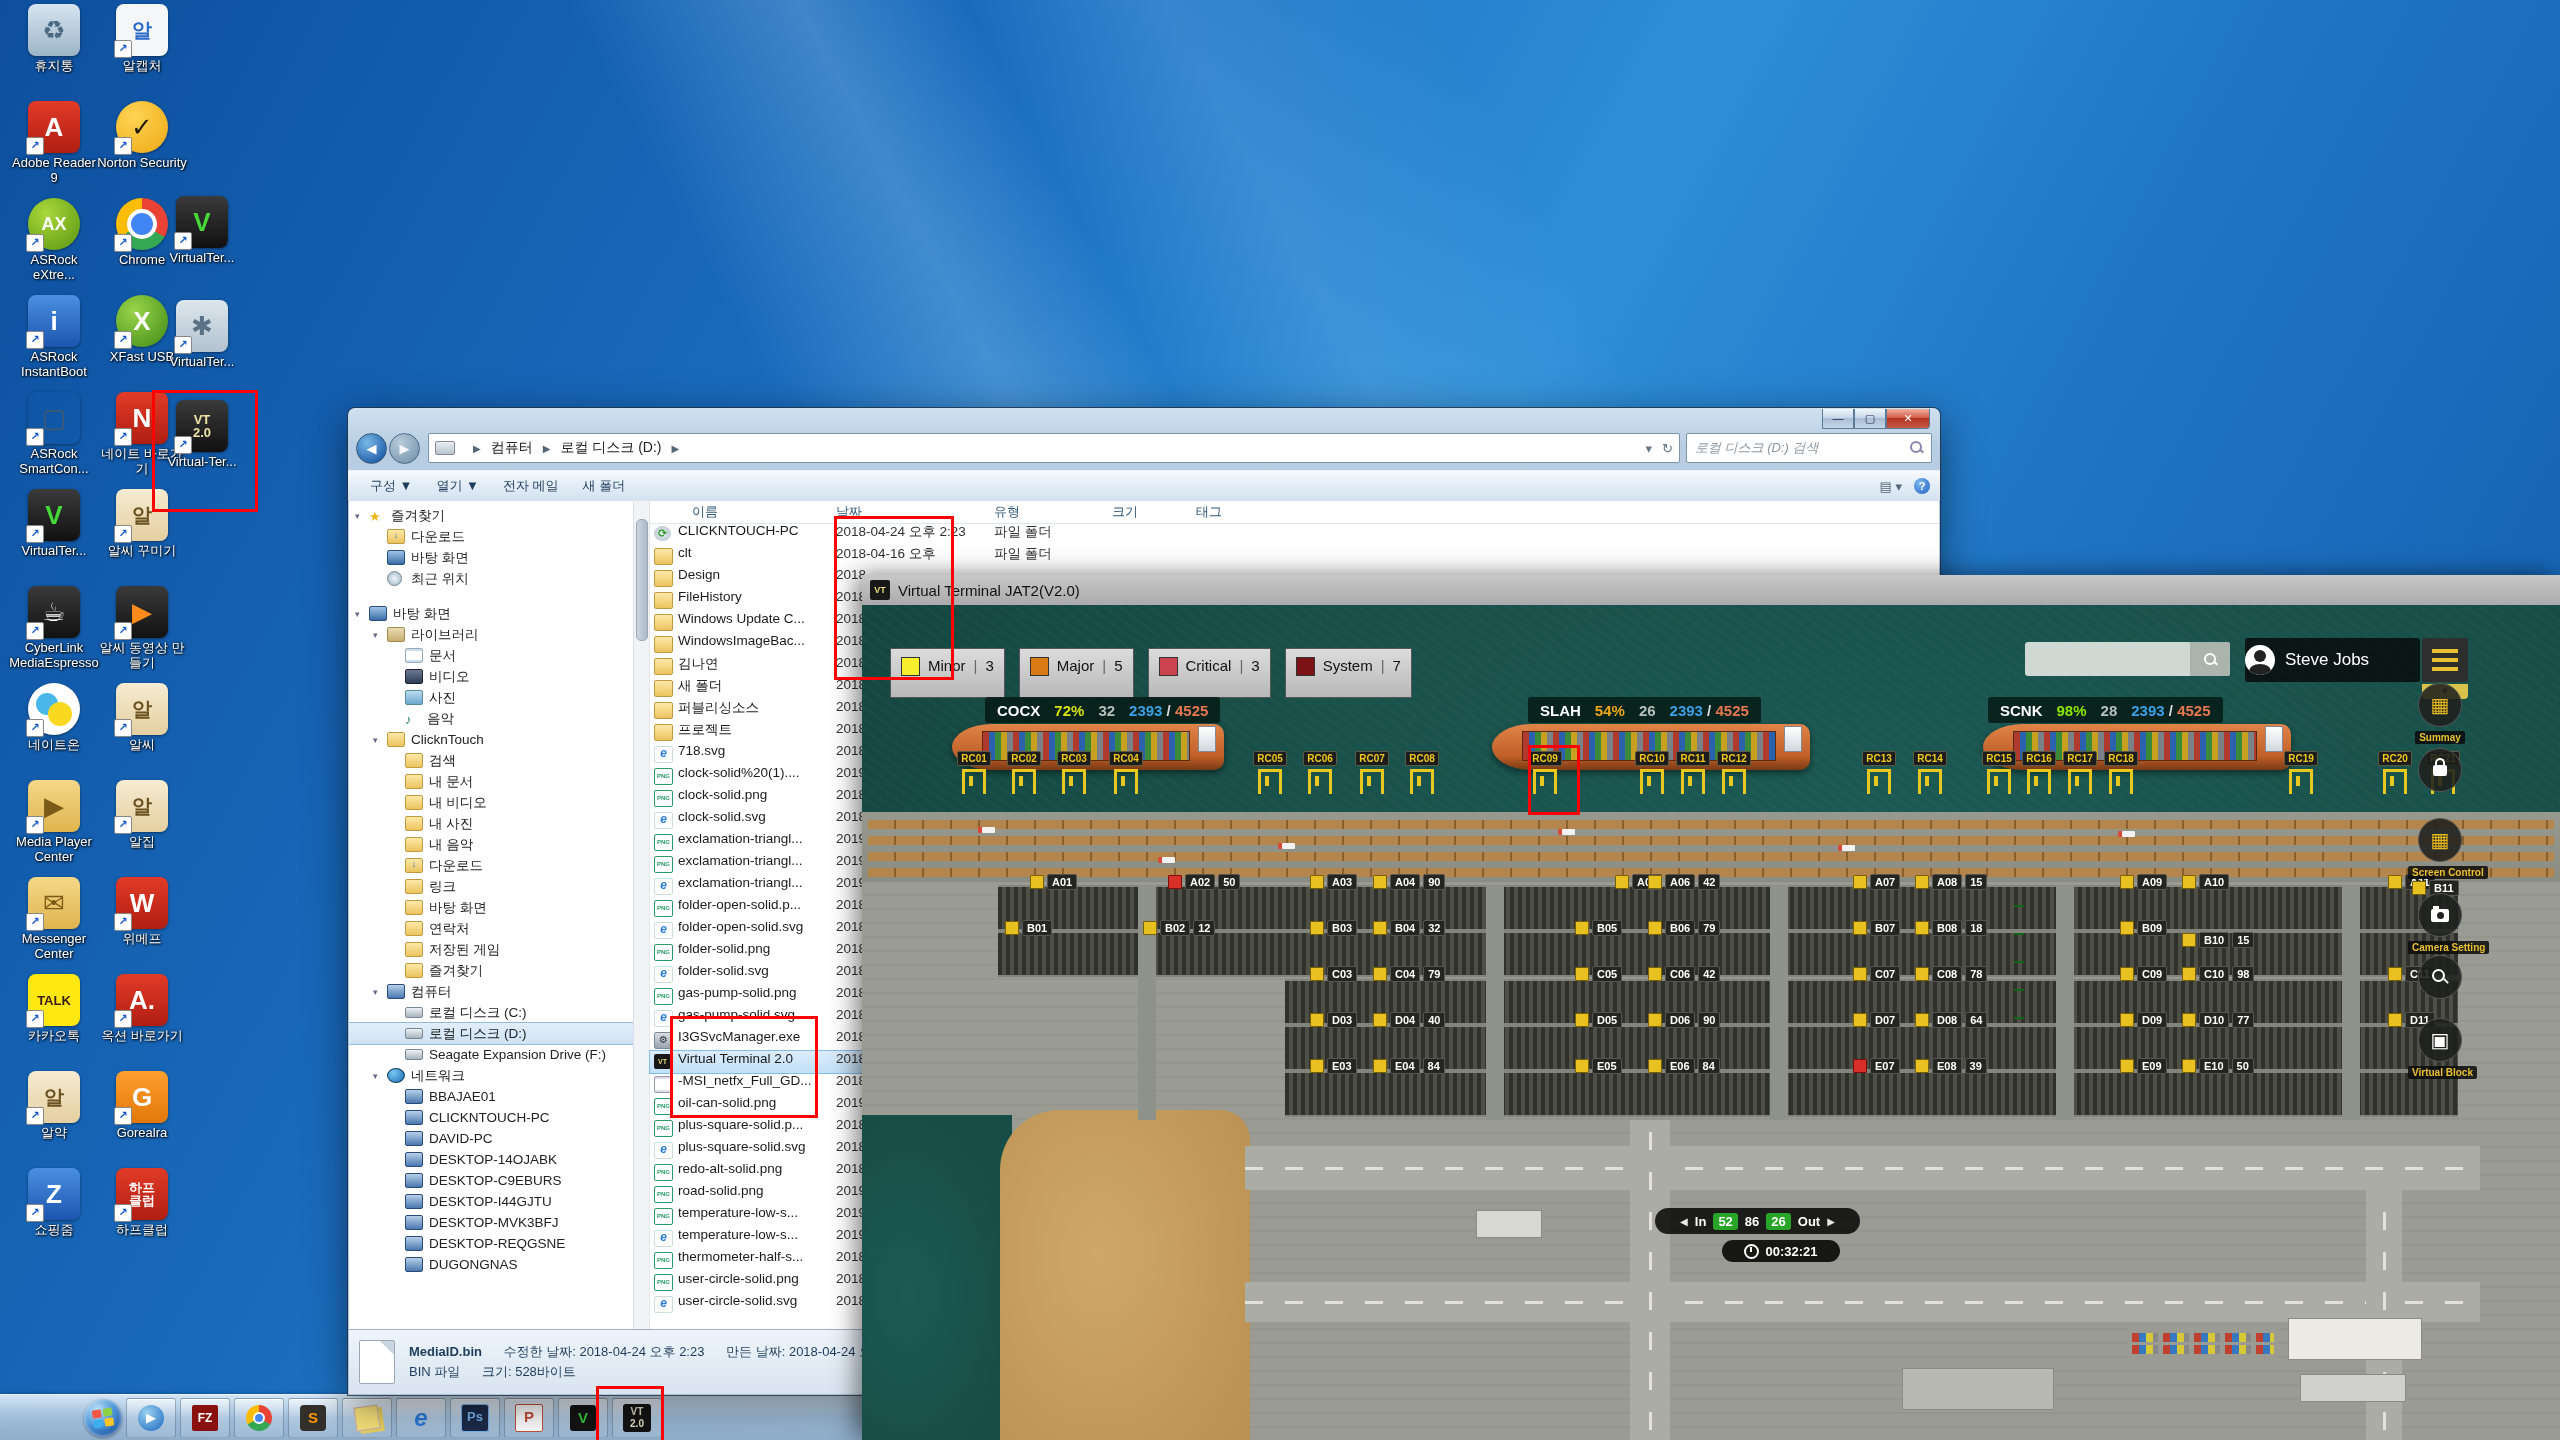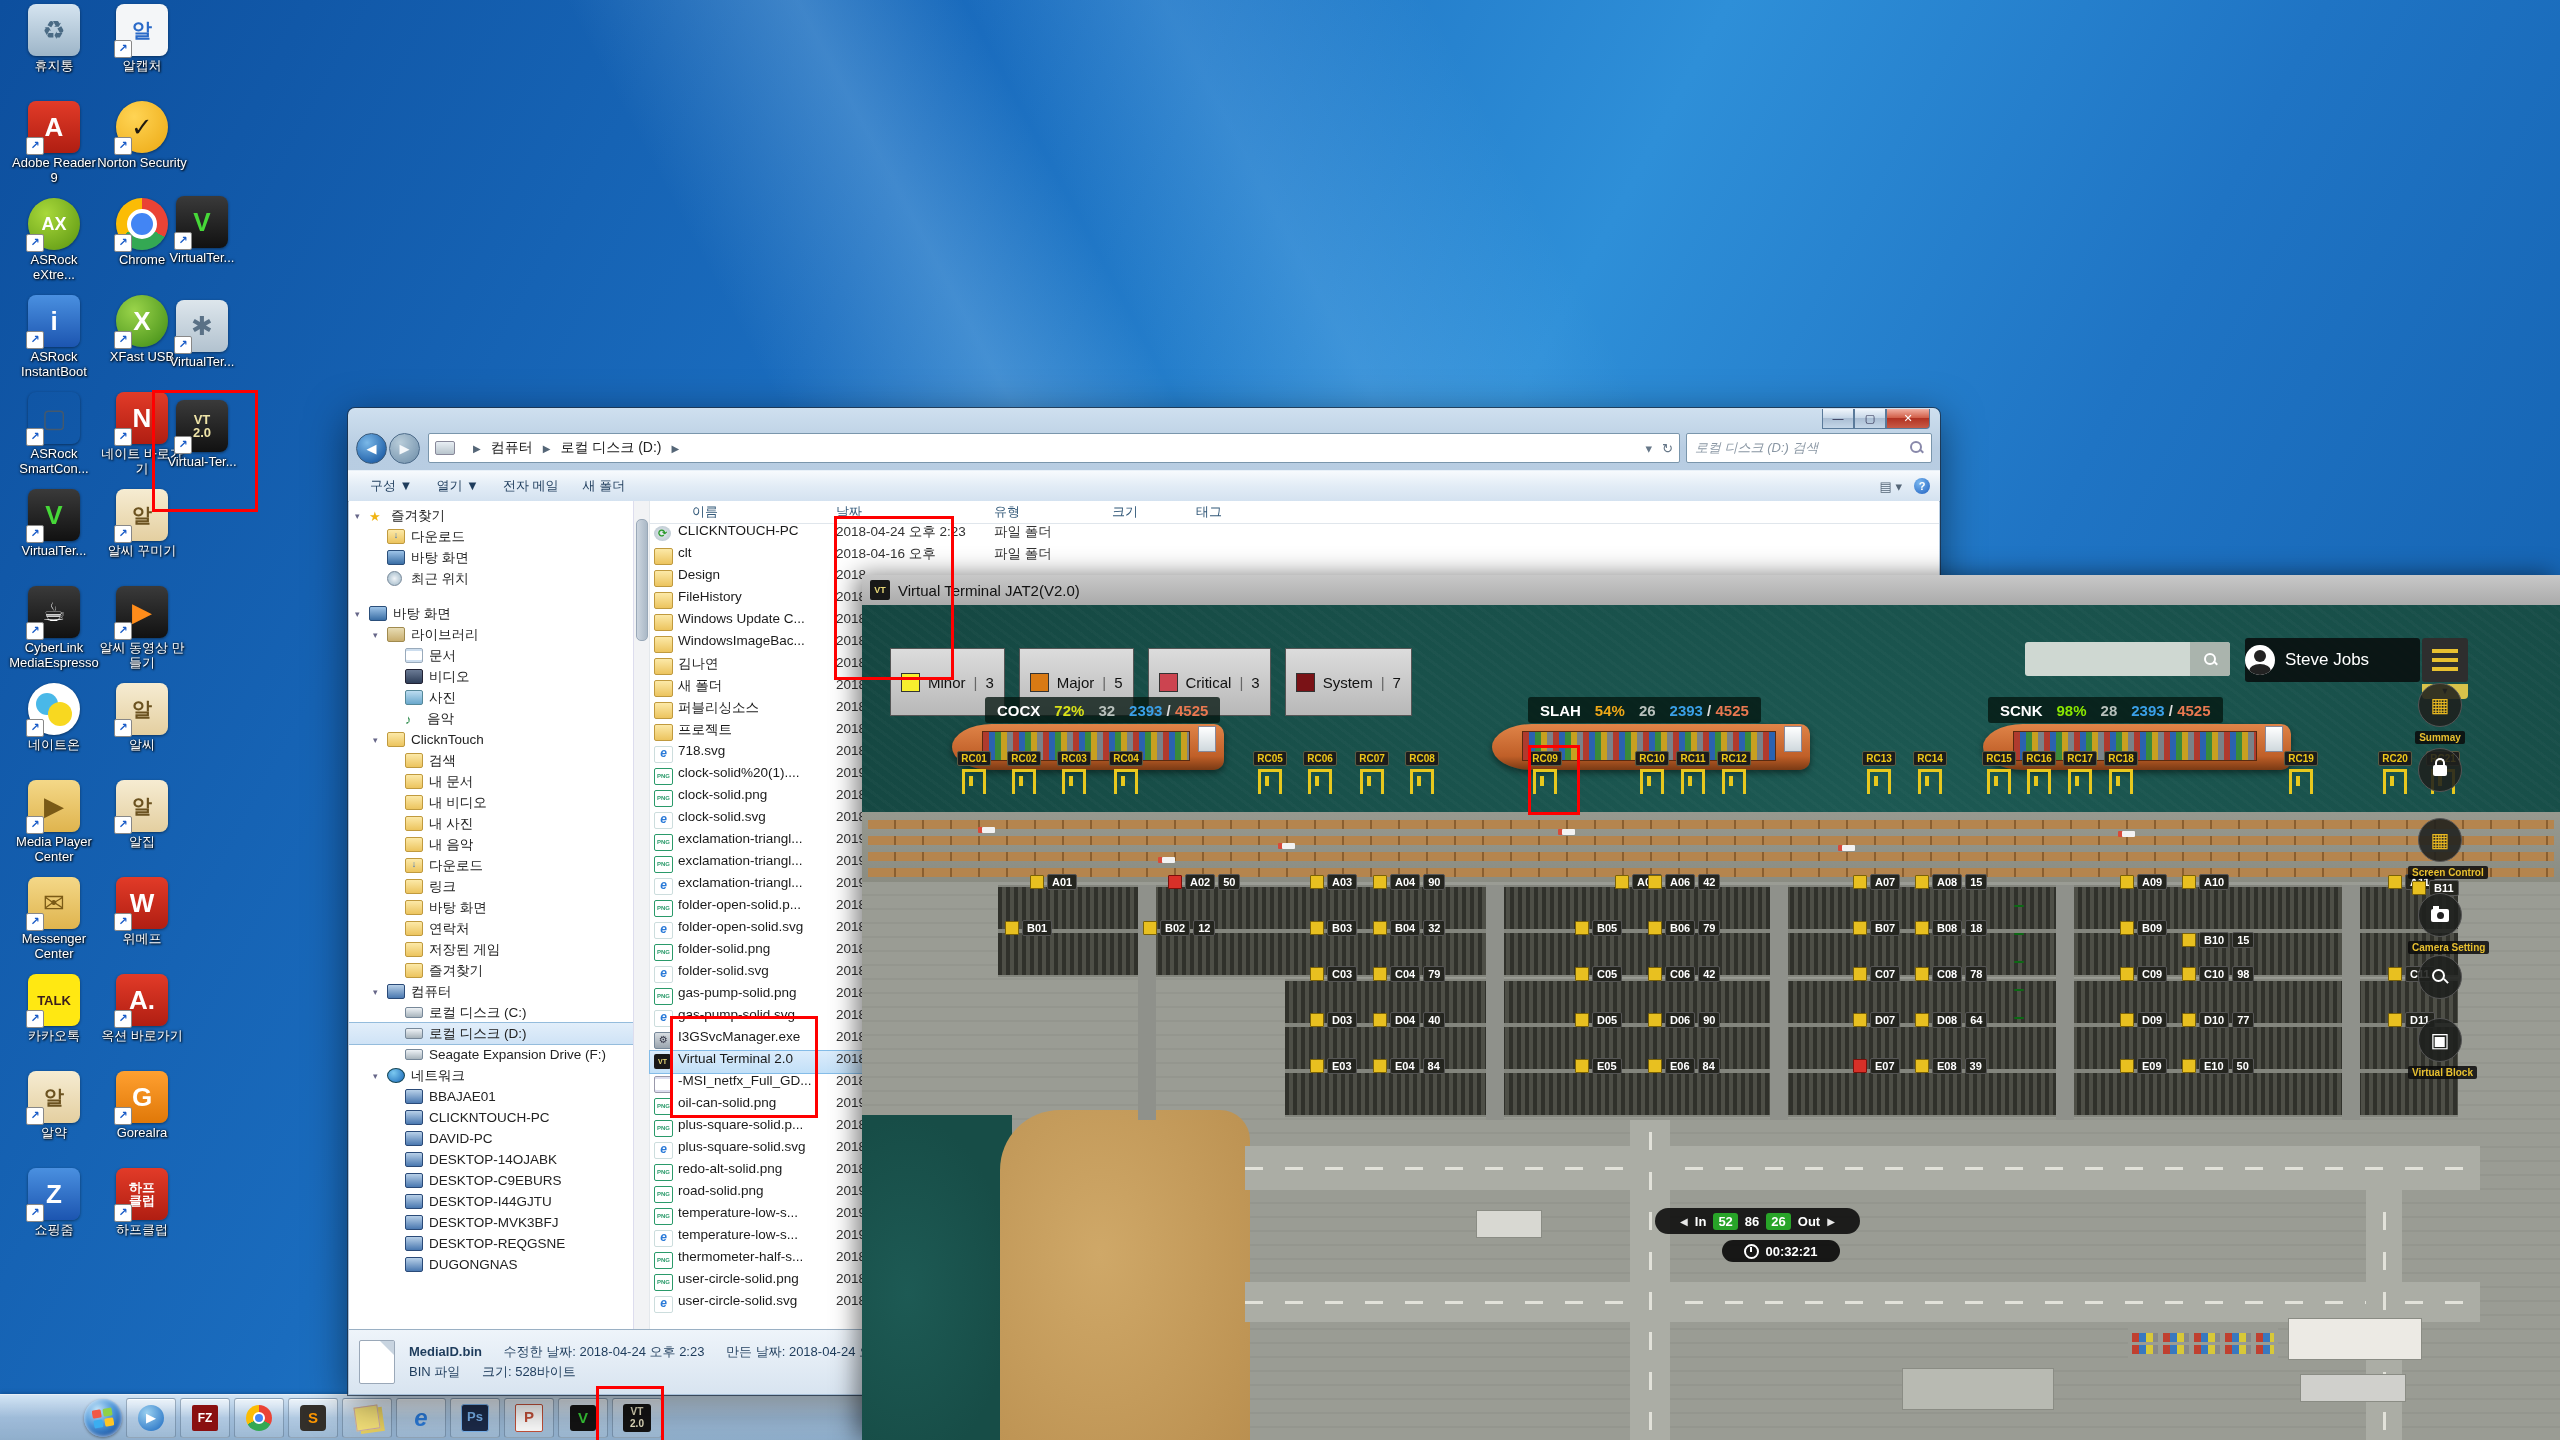--- a/index.html
+++ b/index.html
@@ -133,21 +133,21 @@
     font-size:15px;color:#111;border-bottom:1px solid #888;}
   .vt-ico{width:20px;height:20px;background:#181818;margin:0 8px 0 8px;border-radius:2px;color:#e8d878;font-size:9px;font-weight:bold;
     text-align:center;line-height:20px;}
   .vt-body{position:absolute;left:0;right:0;top:30px;bottom:0;overflow:hidden;
     background:
       repeating-linear-gradient(37deg,rgba(255,255,255,.02) 0 3px,transparent 3px 9px),
       radial-gradient(ellipse at 60% 30%,#1d5a54 0%,#174d47 55%,#123f3b 100%);}
   .vt-abs{position:absolute;}
   
   .alarm-row{position:absolute;left:28px;top:43px;display:flex;gap:14px;}
-  .alarm-btn{display:flex;align-items:center;height:32px;padding:17px 10px;background:linear-gradient(#dcdcdc,#b8b8b8);
+  .alarm-btn{display:flex;align-items:flex-start;height:32px;padding:8px 10px;background:linear-gradient(#dcdcdc,#b8b8b8);
     border:1px solid #555;font-size:15px;color:#111;gap:8px;cursor:pointer;}
   .chip{width:17px;height:17px;background:var(--c);border:1px solid #333;}
   .alarm-btn .cnt-sep{color:#666;}
   
   .vt-search{position:absolute;left:1163px;top:37px;width:205px;height:34px;background:#cfd8d2;border-radius:3px;display:flex;}
   .vt-search .btn{margin-left:auto;width:40px;background:#aab4ad;border-radius:0 3px 3px 0;display:flex;align-items:center;justify-content:center;}
   .vt-search .btn .mag-ic::before{border-color:#fff;} .vt-search .btn .mag-ic::after{background:#fff;}
   .vt-user{position:absolute;left:1383px;top:33px;width:175px;height:44px;background:rgba(8,12,12,.85);border-radius:3px;
     display:flex;align-items:center;color:#fff;font-size:17px;gap:10px;padding-left:0;}
   .avatar{width:30px;height:30px;border-radius:50%;background:#fff;position:relative;overflow:hidden;}

